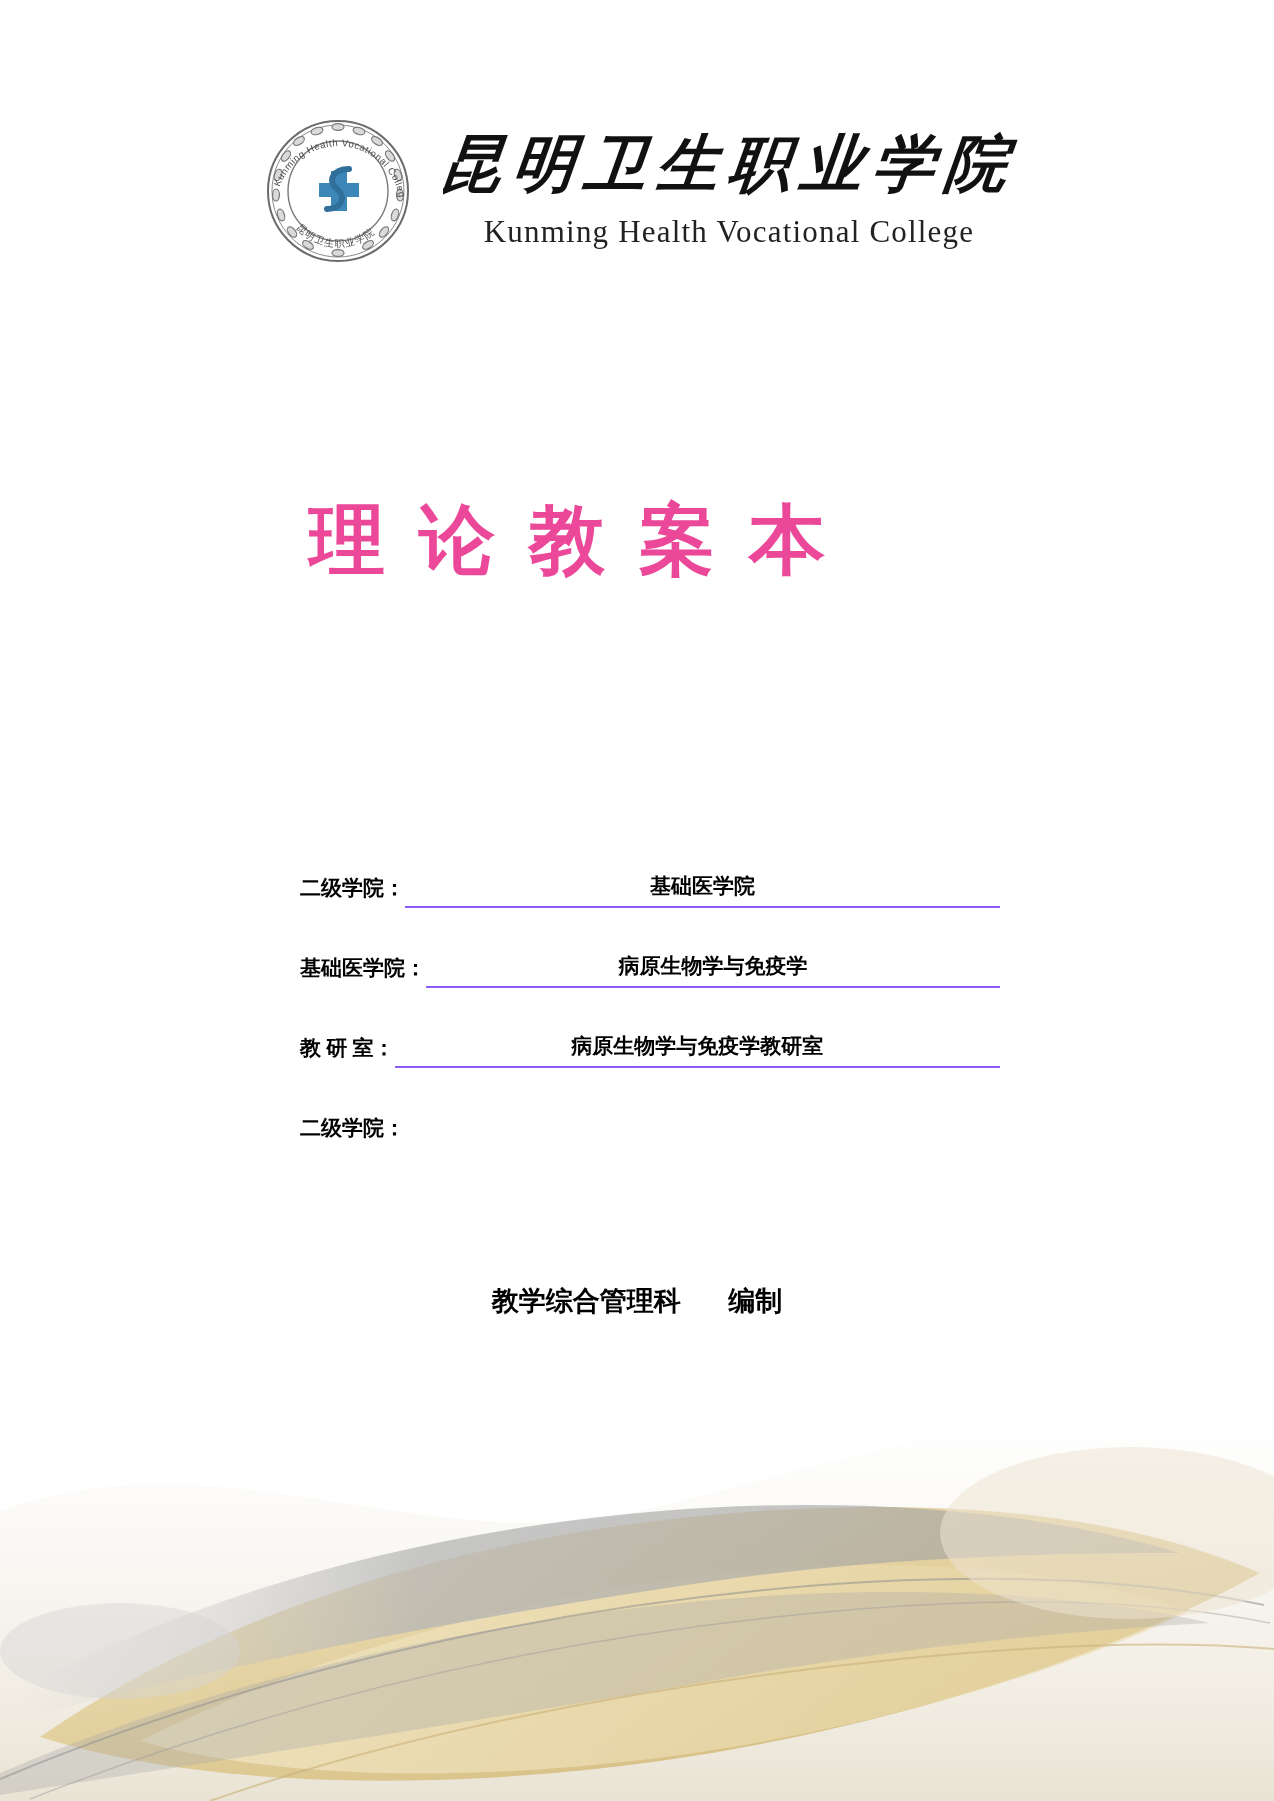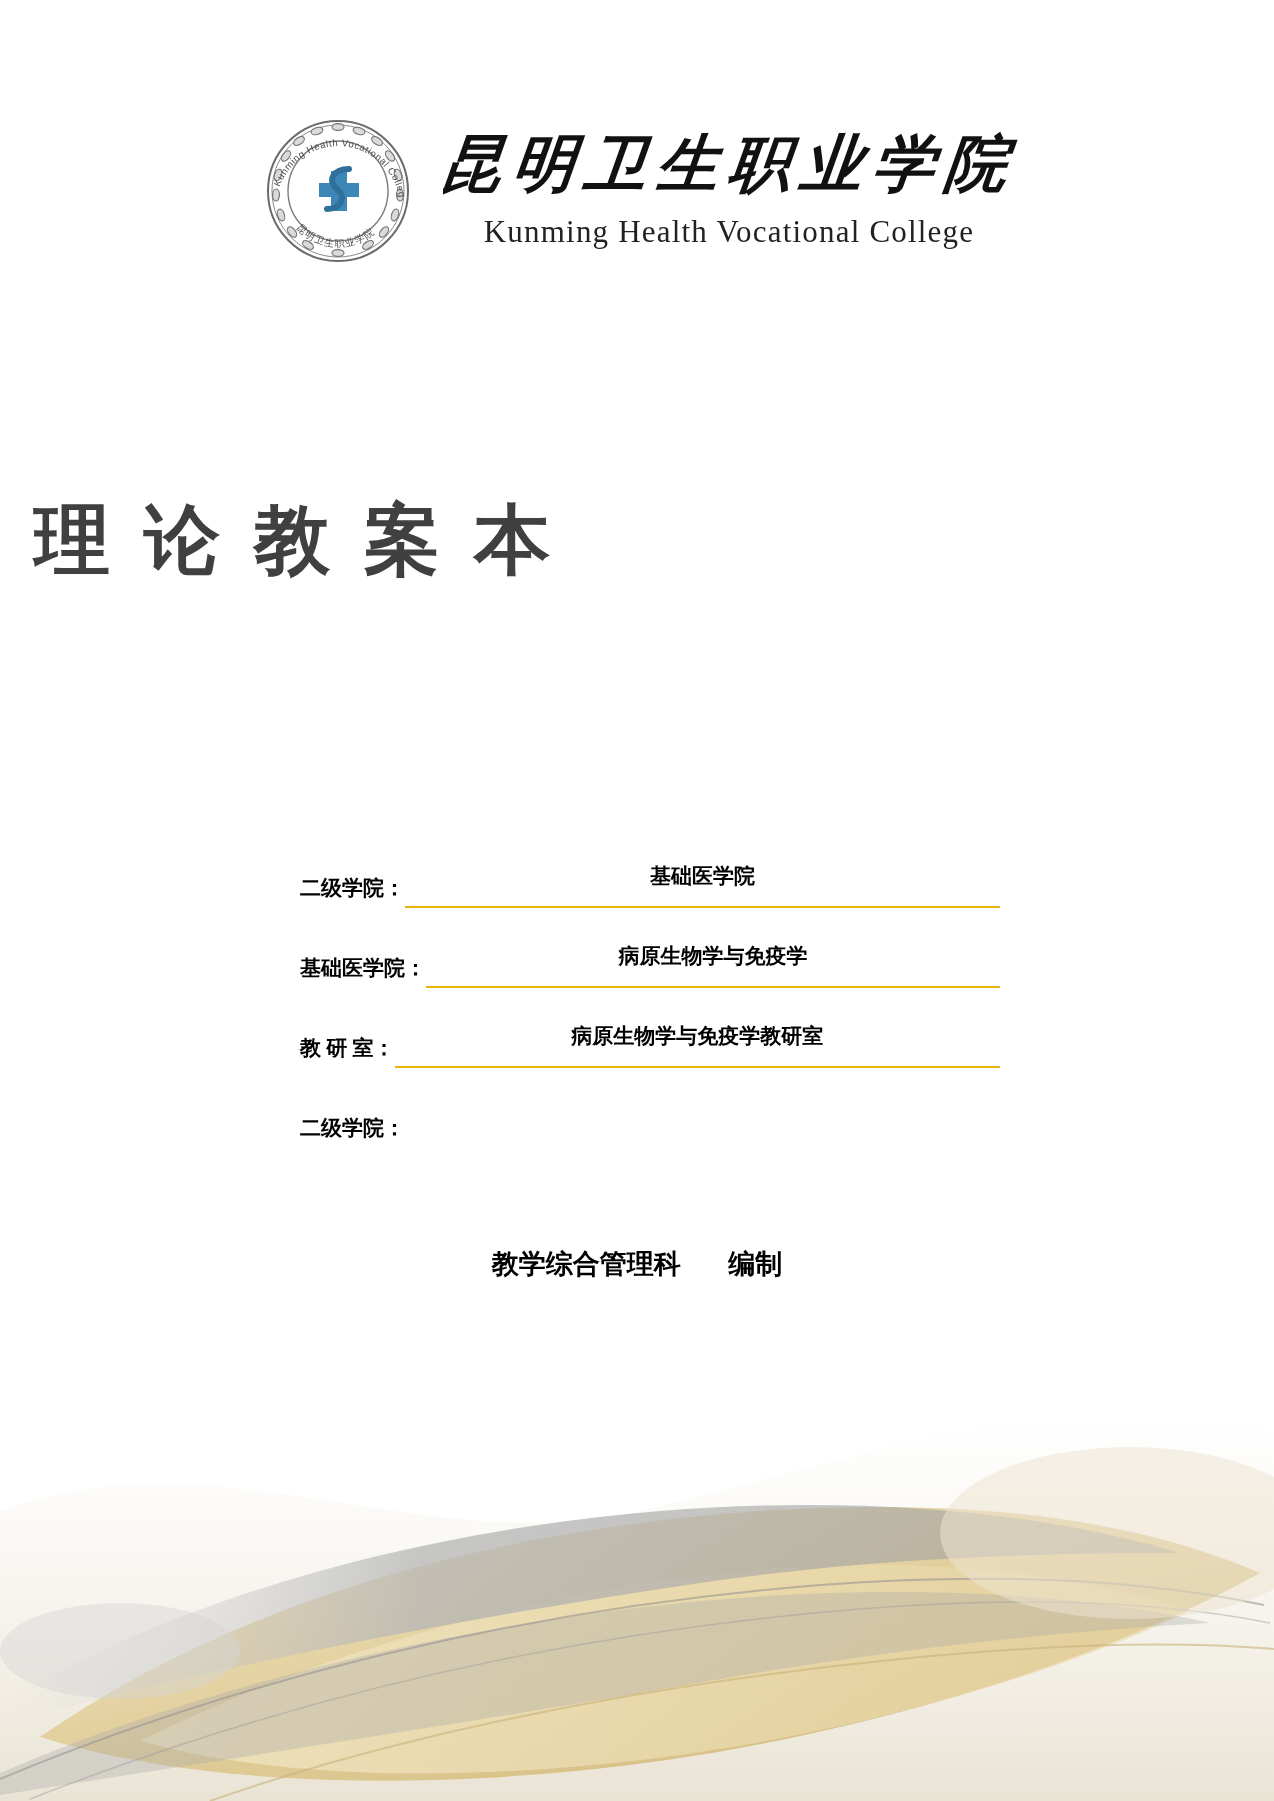--- a/index.html
+++ b/index.html
@@ -73,25 +73,26 @@
     margin-top: 12px;
     white-space: nowrap;
   }
 
   
   .doc-title {
     position: absolute;
     top: 490px;
     left: 0;
     width: 1134px;
+    text-align: center;
     font-size: 76px;
     font-weight: 700;
     letter-spacing: 34px;
     text-indent: 34px;
-    color: #404040;
+    color: #ec4899;
     z-index: 3;
     font-family: "Liberation Serif", "DejaVu Serif", serif;
   }
 
   
   .fields {
     position: absolute;
     top: 828px;
     left: 300px;
     width: 700px;
@@ -106,35 +107,35 @@
     color: #000;
     white-space: nowrap;
   }
   .field-label {
     flex: 0 0 auto;
     padding-bottom: 6px;
   }
   .field-label.sp1 { letter-spacing: 0px; }
   .field-value {
     flex: 1 1 auto;
-    border-bottom: 2px solid #eab308;
-    text-align: center;
-    padding-bottom: 16px;
+    border-bottom: 2px solid #8b5cf6;
+    text-align: center;
+    padding-bottom: 6px;
     min-width: 40px;
   }
   .field-value.tight { flex: 0 0 auto; padding-left: 4px; padding-right: 4px; }
   .field-plain {
     flex: 0 0 auto;
     padding: 0 8px 6px 8px;
   }
 
   
   .footer-note {
     position: absolute;
-    top: 1246px;
+    top: 1283px;
     left: 0;
     width: 1274px;
     text-align: center;
     font-size: 27px;
     font-weight: 700;
     color: #000;
     z-index: 3;
   }
   .footer-note .gap { display: inline-block; width: 34px; }
 </style>

